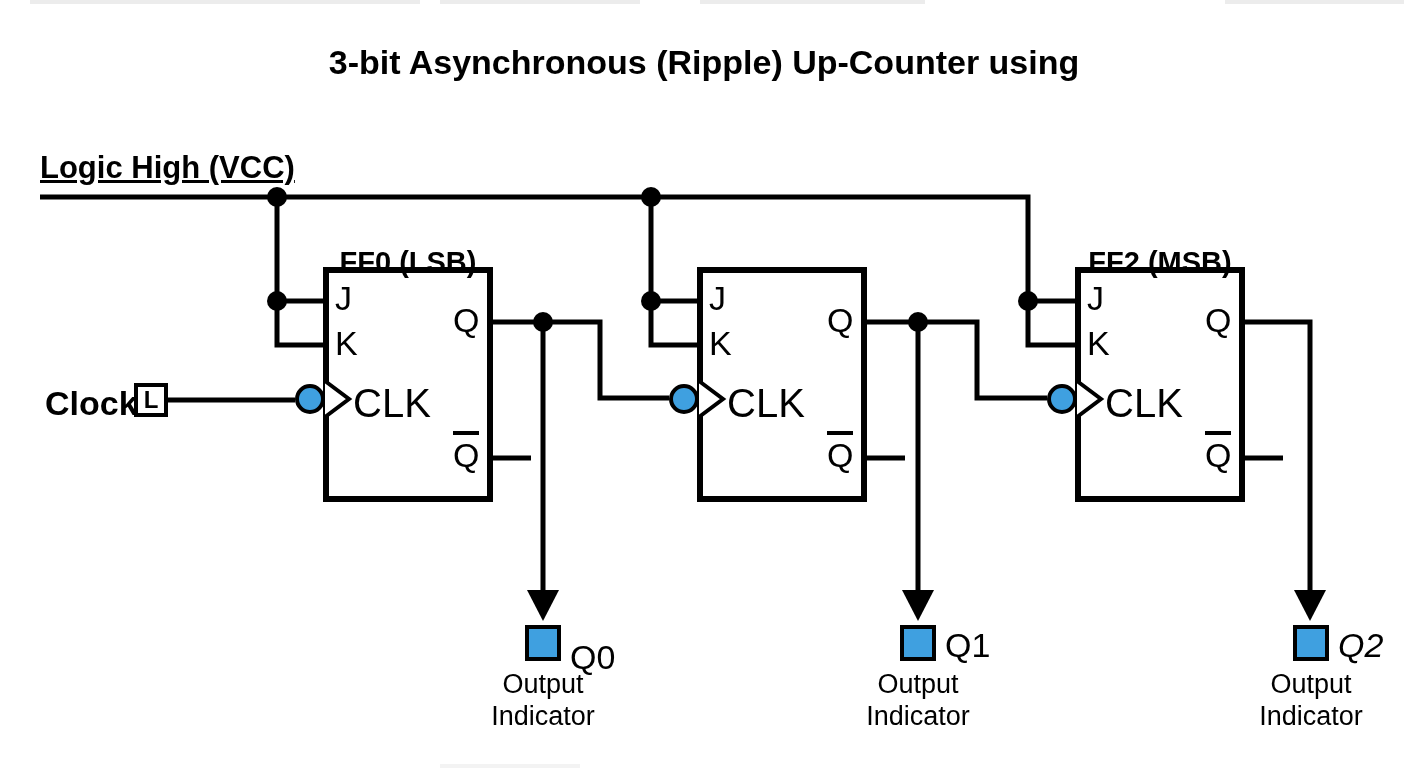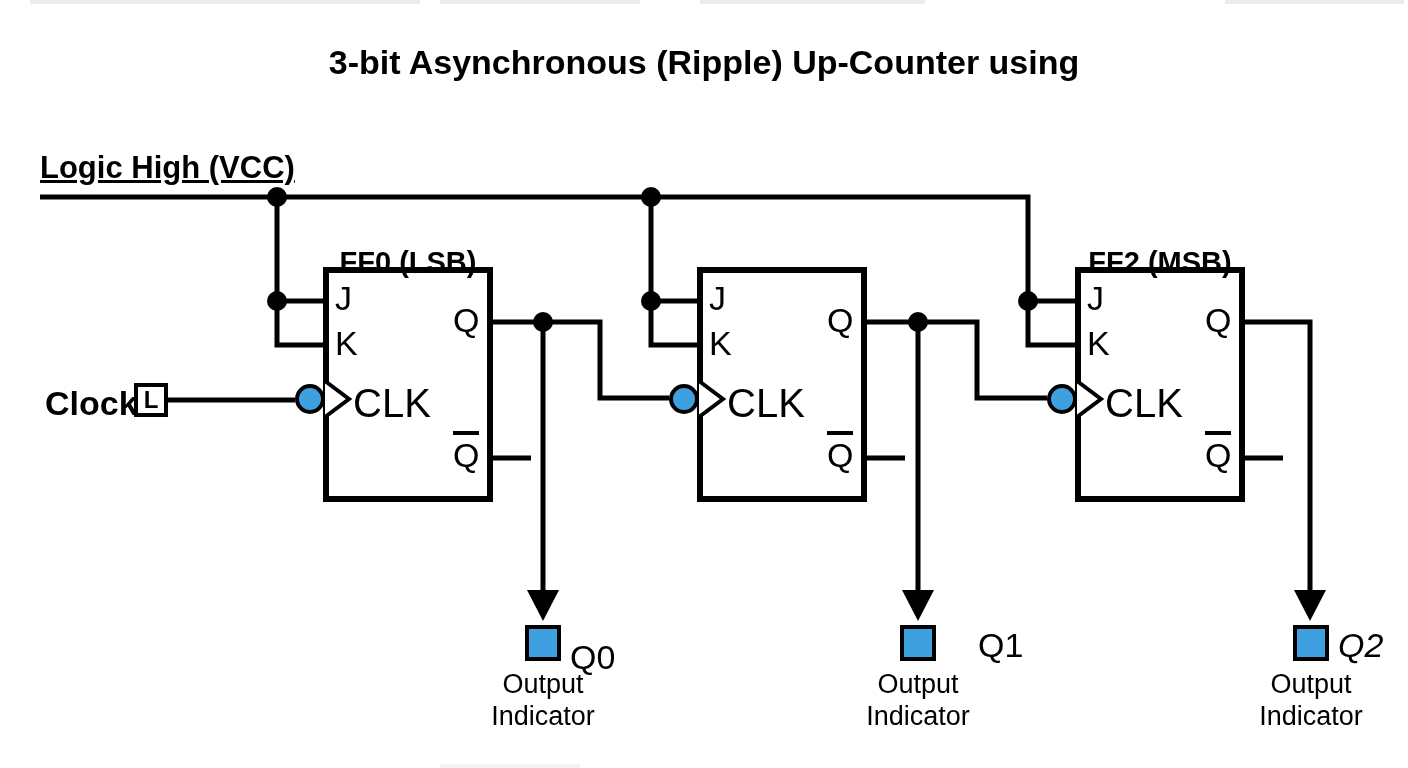--- a/index.html
+++ b/index.html
@@ -177,21 +177,21 @@
     </g>
 
     <g stroke="#000000" stroke-width="4">
       <rect x="527" y="627" width="32" height="32" fill="#3FA0E0"></rect>
       <rect x="902" y="627" width="32" height="32" fill="#3FA0E0"></rect>
       <rect x="1295" y="627" width="32" height="32" fill="#3FA0E0"></rect>
     </g>
   </svg>
 
   <div class="abs bit-label" style="left:570px; top:628px;margin-top:12px;">Q0</div>
-  <div class="abs bit-label" style="left:978px; top:628px;">Q1</div>
+  <div class="abs bit-label" style="left:945px; top:628px;">Q1</div>
   <div class="abs bit-label" style="left:1338px; top:628px;font-style:italic;">Q2</div>
 
   <div class="abs out-caption" style="left:433px; top:668px;">
     <div>Output</div>
     <div>Indicator</div>
   </div>
   <div class="abs out-caption" style="left:808px; top:668px;">
     <div>Output</div>
     <div>Indicator</div>
   </div>

